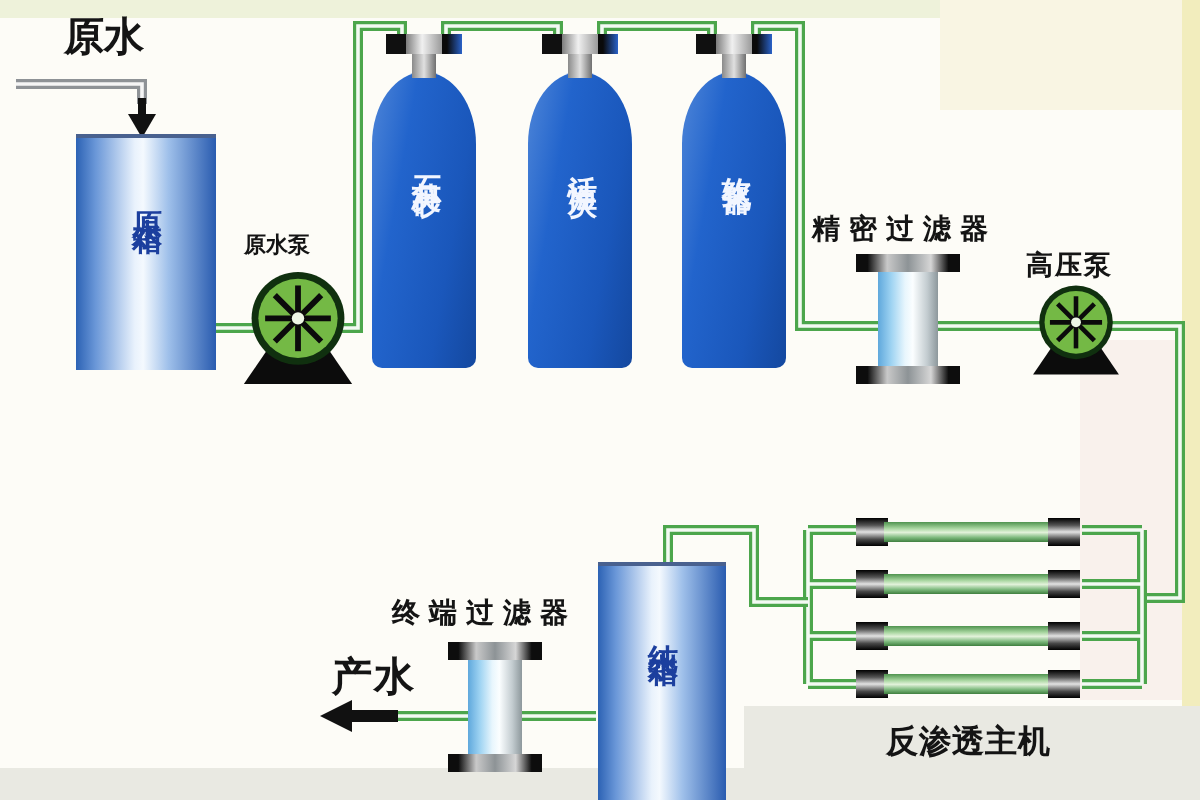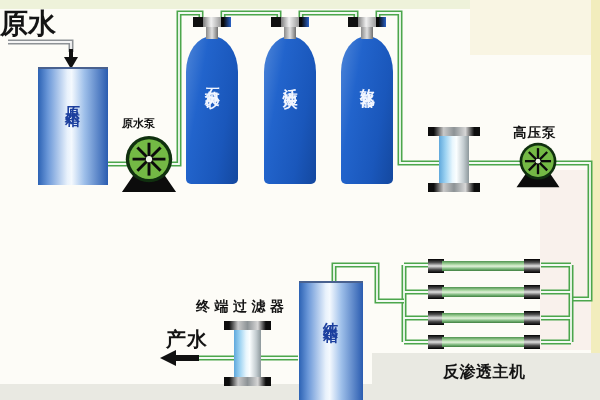--- a/index.html
+++ b/index.html
@@ -212,20 +212,21 @@
       <span class="ro-body" style="left:14px;top:29px;"></span>
       <span class="ro-cap" style="left:96px;top:27px;"></span>
     <span class="ro-cap" style="left:0;top:53px;"></span>
       <span class="ro-body" style="left:14px;top:55px;"></span>
       <span class="ro-cap" style="left:96px;top:53px;"></span>
     <span class="ro-cap" style="left:0;top:77px;"></span>
       <span class="ro-body" style="left:14px;top:79px;"></span>
       <span class="ro-cap" style="left:96px;top:77px;"></span>
   </div>
 
-  <div class="lbl" style="left:0;top:8px;font-size:28px;">原水</div>
+  <div class="lbl" style="left:32px;top:8px;font-size:20px;">原水</div>
   <div class="lbl" style="left:122px;top:117px;font-size:11px;">原水泵</div>
+  <div class="lbl" style="left:406px;top:106px;font-size:14px;letter-spacing:4.5px;">精密过滤器</div>
   <div class="lbl" style="left:513px;top:125px;font-size:13.5px;letter-spacing:1px;">高压泵</div>
-  <div class="lbl" style="left:443px;top:363px;font-size:16px;letter-spacing:0.5px;">反渗透主机</div>
+  <div class="lbl" style="left:443px;top:363px;font-size:16px;letter-spacing:0.5px;font-family:Liberation Mono, monospace;">反渗透主机</div>
   <div class="lbl" style="left:166px;top:328px;font-size:20px;letter-spacing:1px;">产水</div>
   <div class="lbl" style="left:196px;top:298px;font-size:14px;letter-spacing:4.5px;">终端过滤器</div>
 
 </div>
 
 </body></html>

